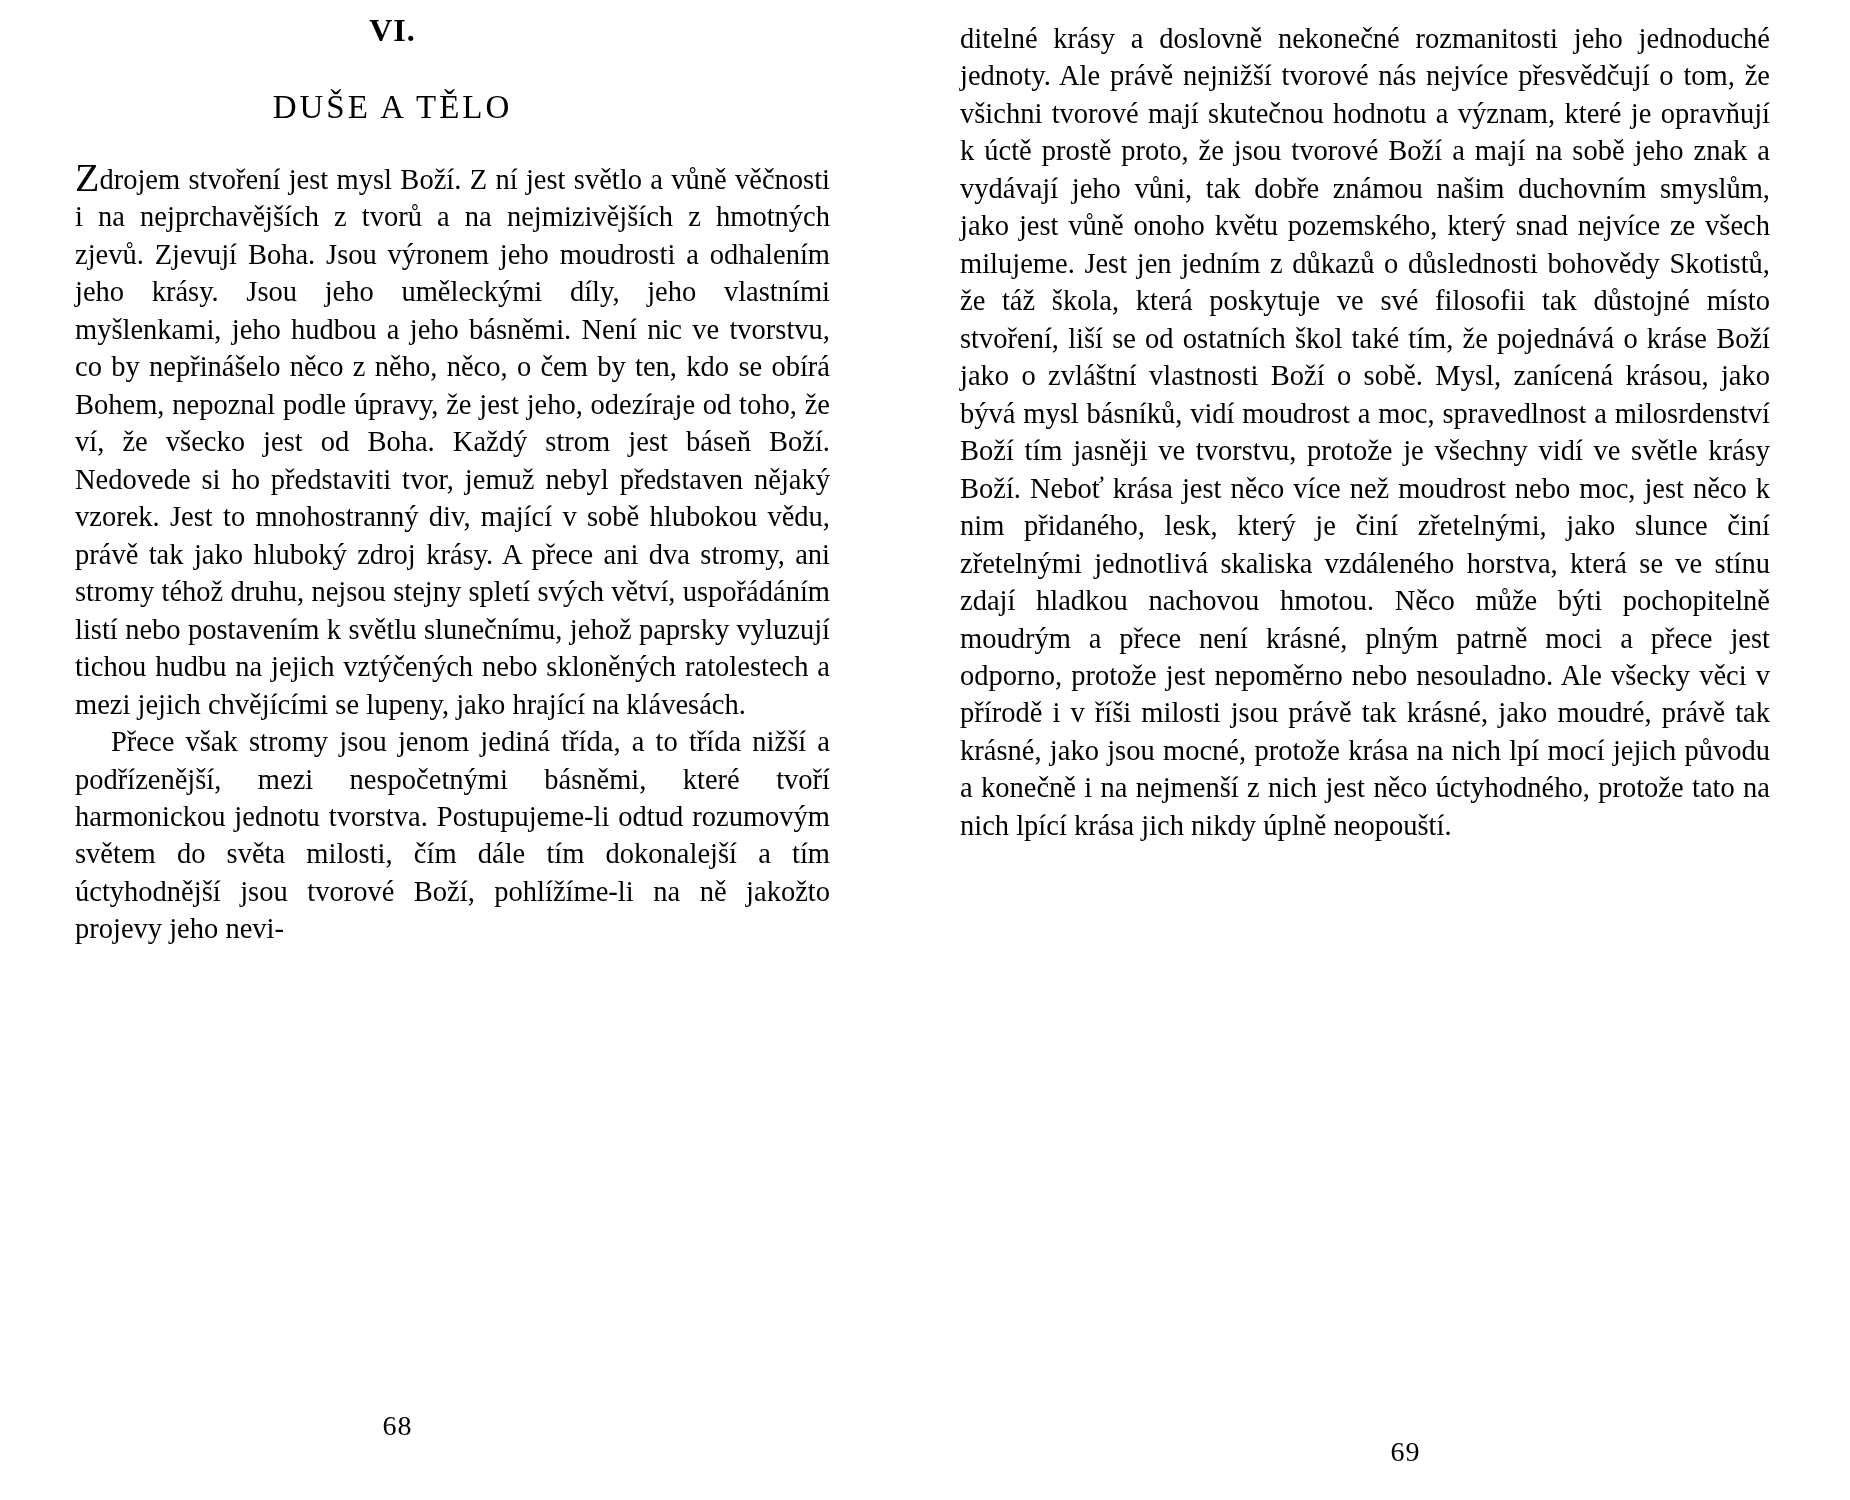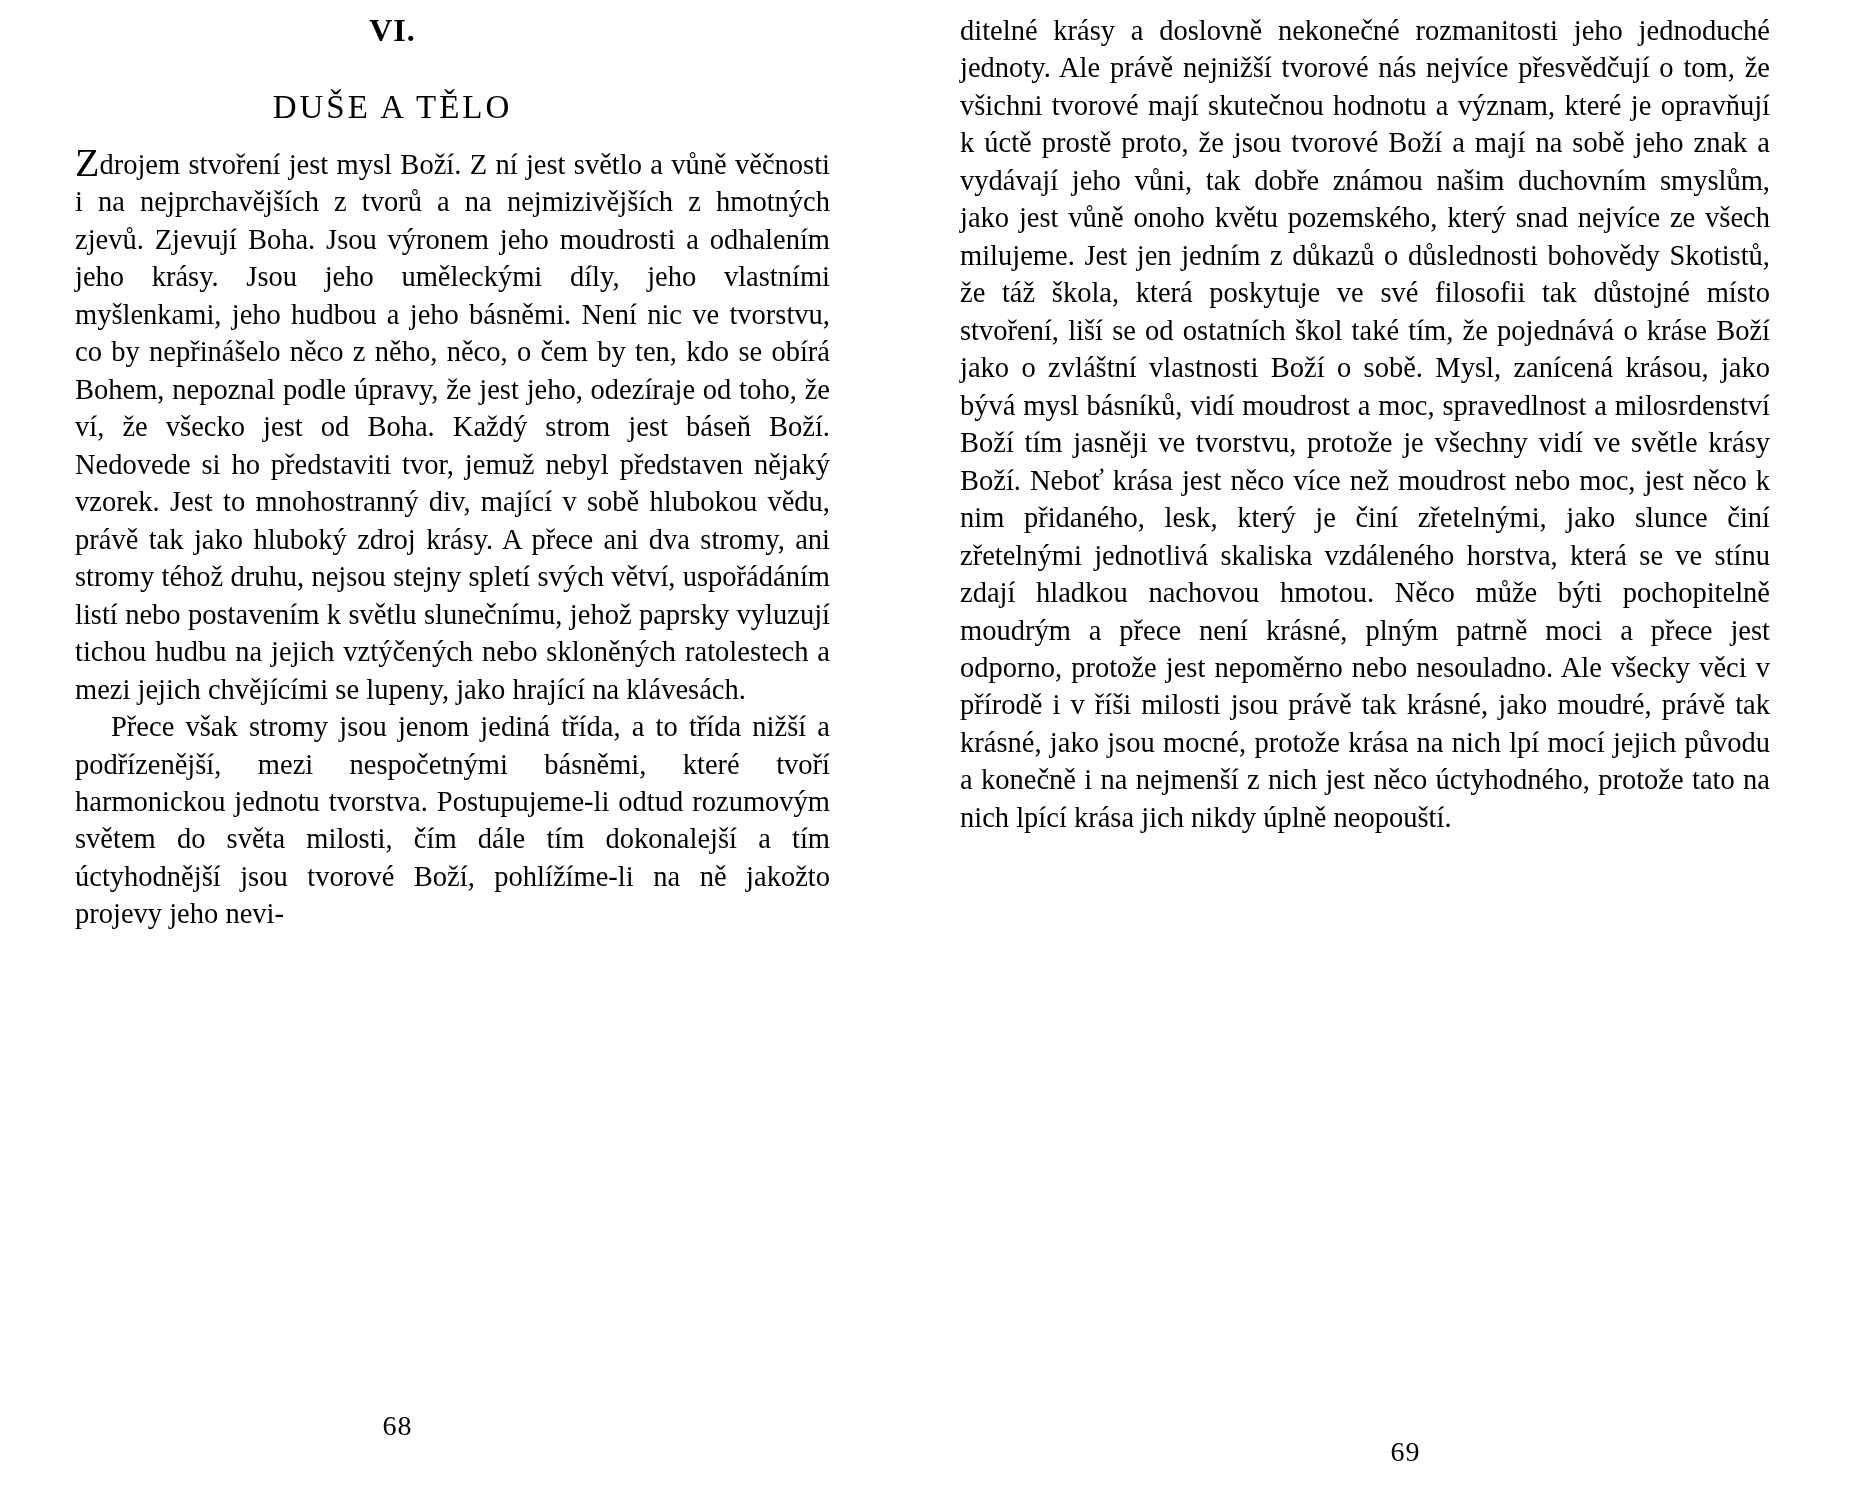--- a/index.html
+++ b/index.html
@@ -24,21 +24,21 @@
   .page {
     position: relative;
     box-sizing: border-box;
   }
   .page-left {
     width: 925px;
     padding: 0 95px 0 75px;
   }
   .page-right {
     width: 925px;
-    padding: 4px 80px 0 35px;
+    padding: 12px 80px 0 35px;
   }
   .chapter-number {
     text-align: center;
     font-size: 32px;
     font-weight: bold;
     letter-spacing: 1px;
     margin-top: 12px;
     margin-left: -120px;
   }
   .chapter-title {
@@ -49,21 +49,21 @@
     margin-left: -120px;
   }
   .body-text {
     font-size: 28.5px;
     line-height: 1.315;
     text-align: justify;
     text-justify: inter-word;
     hyphens: manual;
   }
   .page-left .body-text {
-    margin-top: 20px;
+    margin-top: 35px;
   }
   .page-right .body-text {
     margin-top: 8px;
   }
   .body-text p {
     margin: 0;
     text-indent: 0;
   }
   .body-text p.indent {
     text-indent: 36px;

